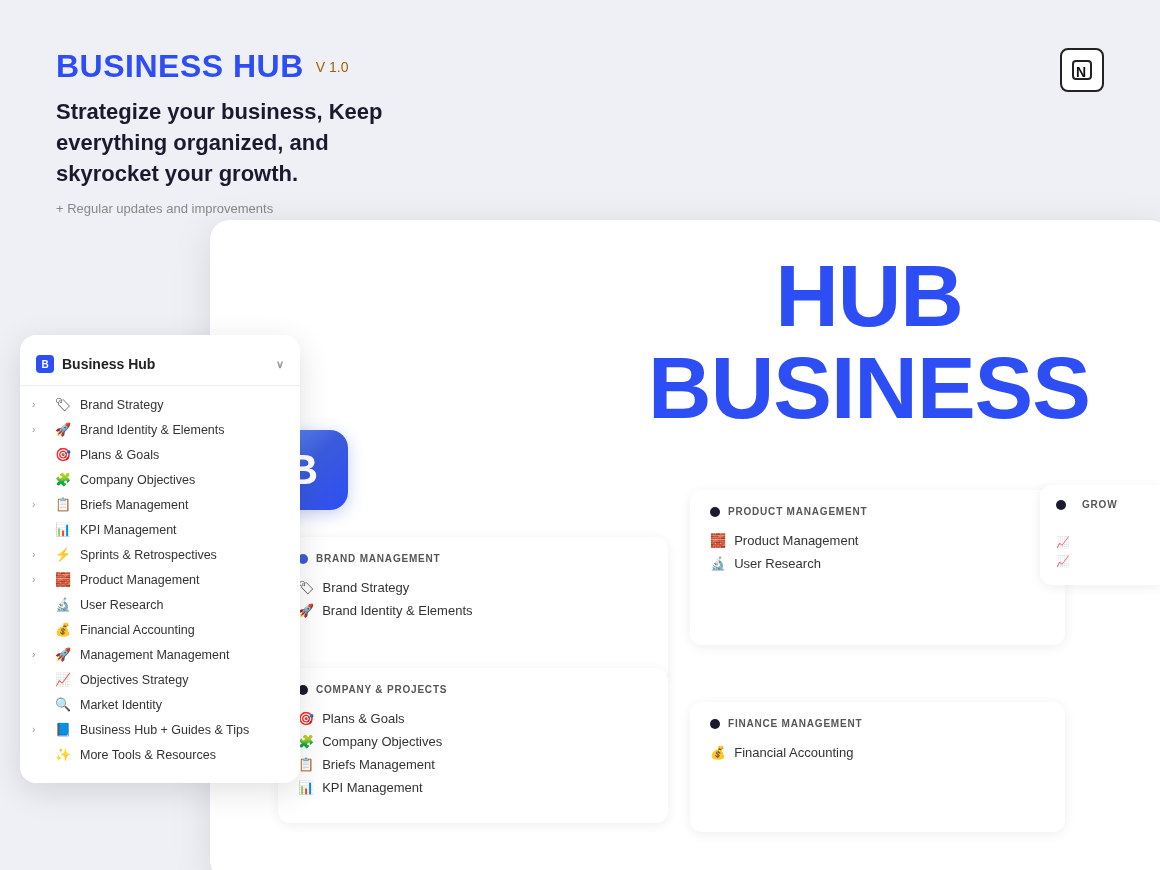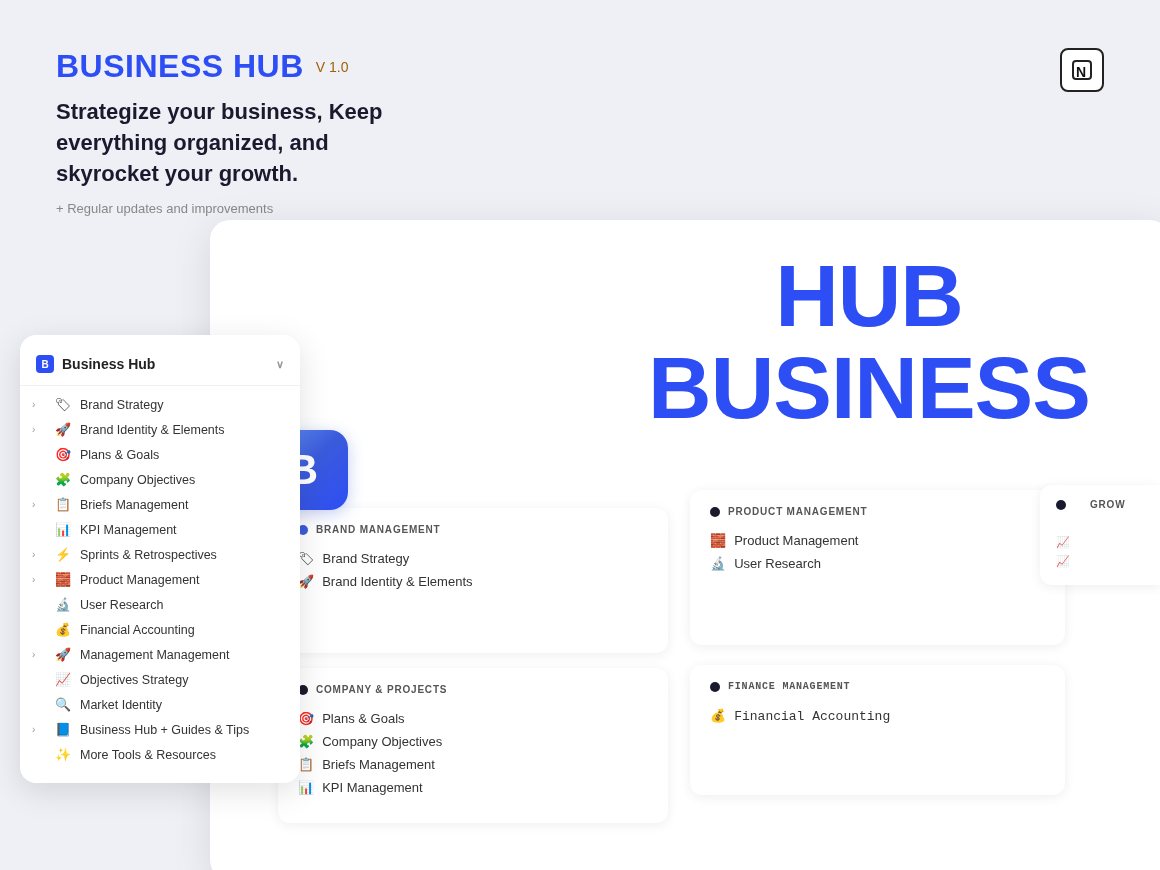--- a/index.html
+++ b/index.html
@@ -194,43 +194,42 @@
     
     .section-card {
       position: absolute;
       background: white;
       border-radius: 12px;
       box-shadow: 0 2px 12px rgba(0,0,0,0.07);
       padding: 16px 20px;
     }
 
     .brand-card {
-      top: 508px;
+      top: 537px;
       left: 278px;
       width: 390px;
       height: 145px;
     }
     .product-card {
       top: 490px;
       left: 690px;
       width: 375px;
       height: 155px;
     }
     .company-card {
       top: 668px;
       left: 278px;
       width: 390px;
       height: 155px;
     }
     .finance-card {
-      top: 665px;
+      top: 702px;
       left: 690px;
       width: 375px;
       height: 130px;
-      font-family: Liberation Mono, monospace;
     }
 
     .section-dot {
       display: inline-block;
       width: 10px;
       height: 10px;
       border-radius: 50%;
       margin-right: 8px;
     }
     .section-label {
@@ -264,21 +263,21 @@
       width: 120px;
       background: white;
       border-radius: 12px 0 0 12px;
       box-shadow: 0 2px 12px rgba(0,0,0,0.07);
       padding: 14px 16px;
       z-index: 4;
     }
     .grow-label {
       display: flex;
       align-items: center;
-      gap: 16px;
+      gap: 8px;
       font-size: 10px;
       font-weight: 700;
       color: #555;
       letter-spacing: 0.8px;
       margin-bottom: 23px;
     }
     .grow-item {
       font-size: 12px;
       color: #333;
       padding: 3px 0;

